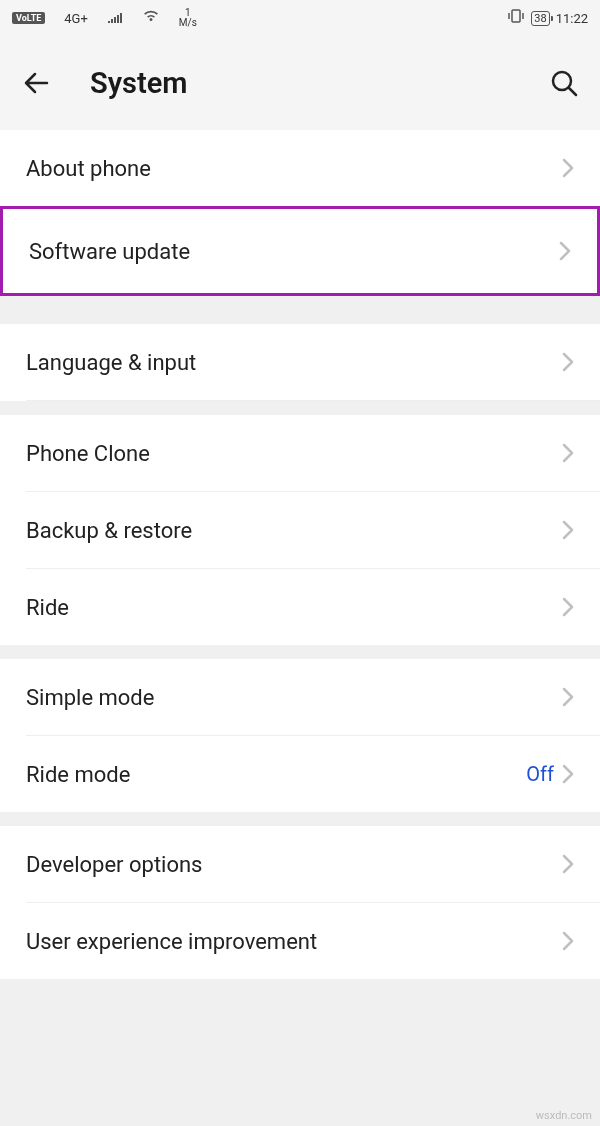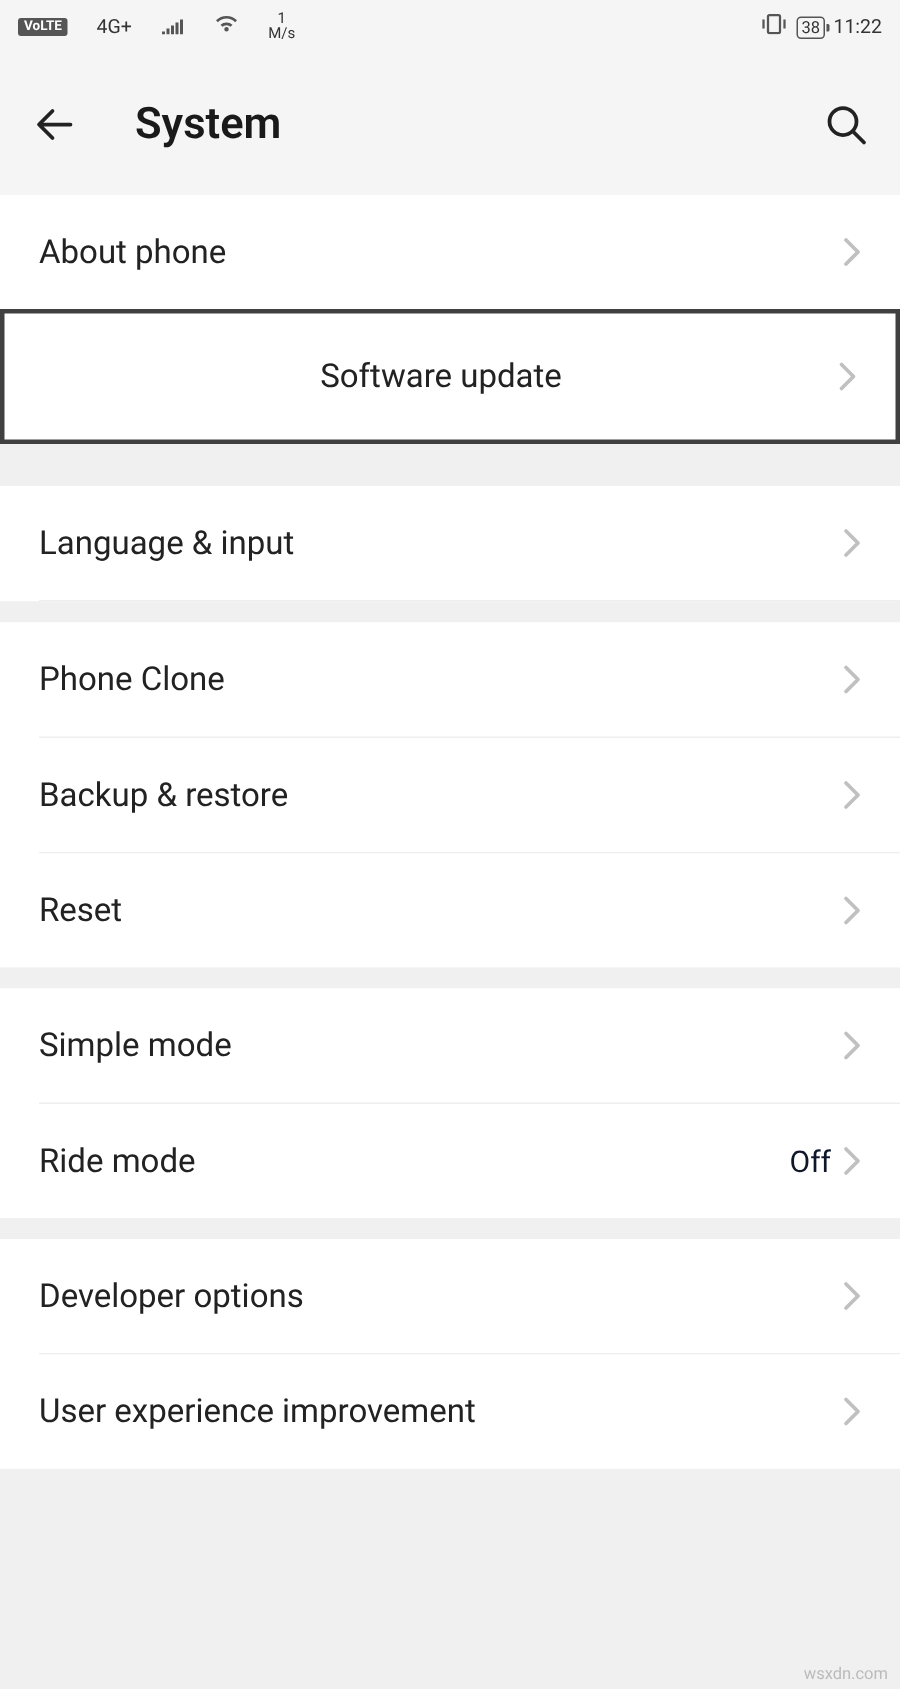--- a/index.html
+++ b/index.html
@@ -95,35 +95,34 @@
       height: 76px;
       background: #fff;
     }
     .item-label {
       font-size: 22px;
       color: #222;
       flex: 1;
     }
     .item-value {
       font-size: 20px;
-      color: #0f172a;
+      color: #1d4ed8;
       margin-right: 8px;
     }
     .chevron {
       color: #c0c0c0;
     }
     .divider {
       height: 1px;
       background: #eee;
       margin-left: 26px;
     }
     .highlight {
-      border: 3px solid #404040;
+      border: 3px solid #a21caf;
       height: 90px;
-      text-align: center;
     }
     .watermark {
       position: absolute;
       bottom: 4px;
       right: 8px;
       font-size: 11px;
       color: #bbb;
       margin-top: 44px;
     }
     .battery-box {
@@ -234,21 +233,21 @@
       </div>
       <div class="divider"></div>
       <div class="item">
         <span class="item-label">Backup &amp; restore</span>
         <svg class="chevron" width="12" height="20" viewBox="0 0 12 20">
           <path d="M2 2l8 8-8 8" stroke="#c0c0c0" stroke-width="2.5" fill="none" stroke-linecap="round" stroke-linejoin="round"></path>
         </svg>
       </div>
       <div class="divider"></div>
       <div class="item">
-        <span class="item-label">Reset</span>
+        <span class="item-label">Ride</span>
         <svg class="chevron" width="12" height="20" viewBox="0 0 12 20">
           <path d="M2 2l8 8-8 8" stroke="#c0c0c0" stroke-width="2.5" fill="none" stroke-linecap="round" stroke-linejoin="round"></path>
         </svg>
       </div>
     </div>
     <div class="gap"></div>
     <div class="section">
       <div class="item">
         <span class="item-label">Simple mode</span>
         <svg class="chevron" width="12" height="20" viewBox="0 0 12 20">

